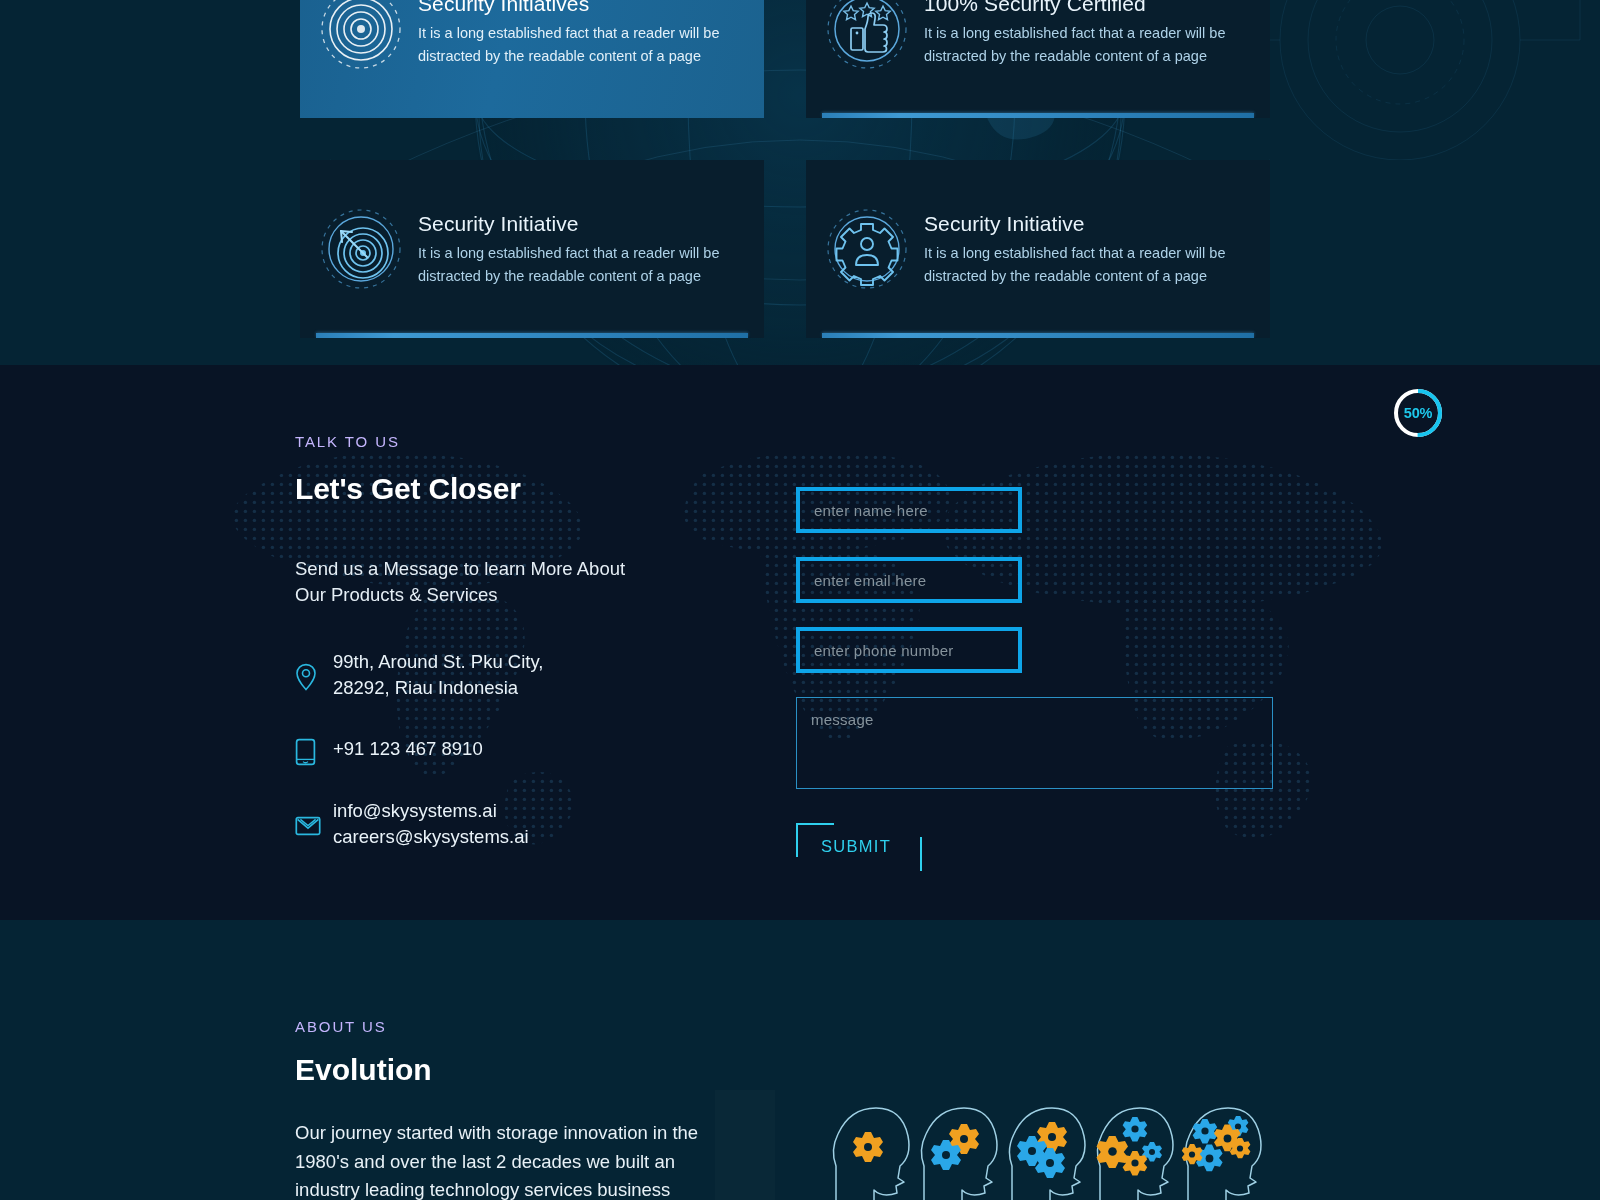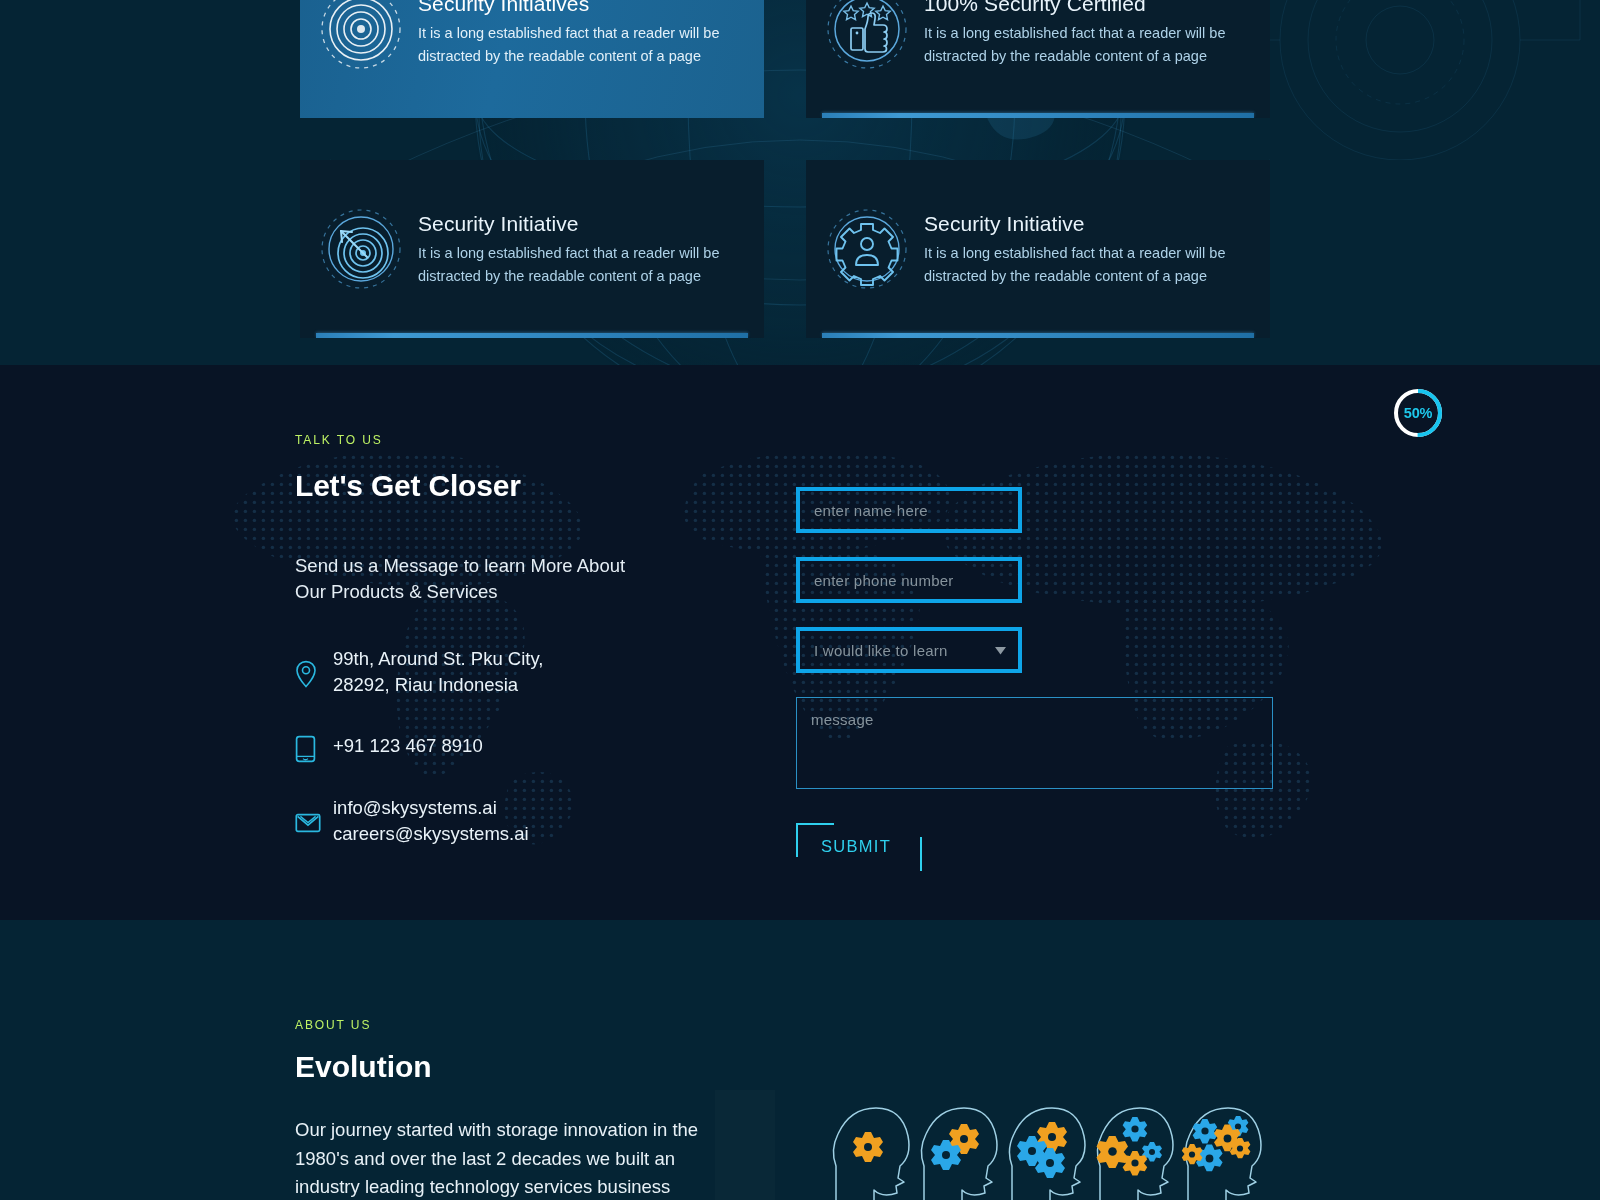--- a/index.html
+++ b/index.html
@@ -80,21 +80,21 @@
     background: #081425;
     overflow: hidden;
   }
   .map-dots {
     position: absolute; left: 0; top: 0; width: 1600px; height: 555px;
     pointer-events: none; opacity: .9;
   }
 
   .contact-left { position: absolute; left: 295px; top: 68px; width: 470px; }
   .eyebrow {
-    font-size: 12px; letter-spacing: 1.9px; color: #bef264;
+    font-size: 15px; letter-spacing: 1.9px; color: #c4b5fd;
     font-weight: 400; text-transform: uppercase;
   }
   .headline {
     font-size: 30px; font-weight: 700; color: #ffffff;
     margin-top: 22px; letter-spacing: -.2px;
   }
   .subcopy {
     margin-top: 50px; font-size: 18.5px; line-height: 1.38;
     color: #e5eef5; font-weight: 400; max-width: 340px;
   }
@@ -404,33 +404,28 @@
       </div>
     </div>
 
     <form class="contact-form">
       <div class="form-grid">
 
         <div class="fld">
           <span class="fld-ph">enter name here</span>
         </div>
 
+        <div class="fld">
+          <span class="fld-ph">enter email here</span>
+        </div>
 
         <div class="fld">
           <span class="fld-ph">enter phone number</span>
         </div>
 
-        <div class="fld select">
-          <span class="fld-ph">I would like to learn</span>
-          <span class="caret">
-            <svg width="11" height="8" viewBox="0 0 11 8">
-                <path d="M0 0 L11 0 L5.5 7.4 Z" fill="#8d99a2"></path>
-              </svg>
-          </span>
-        </div>
 
       </div>
 
       <div class="fld-msg">
         <span class="fld-ph">message</span>
       </div>
 
       <div class="submit-wrap">
         <span class="br-tl"></span>
         <span class="br-r"></span>

